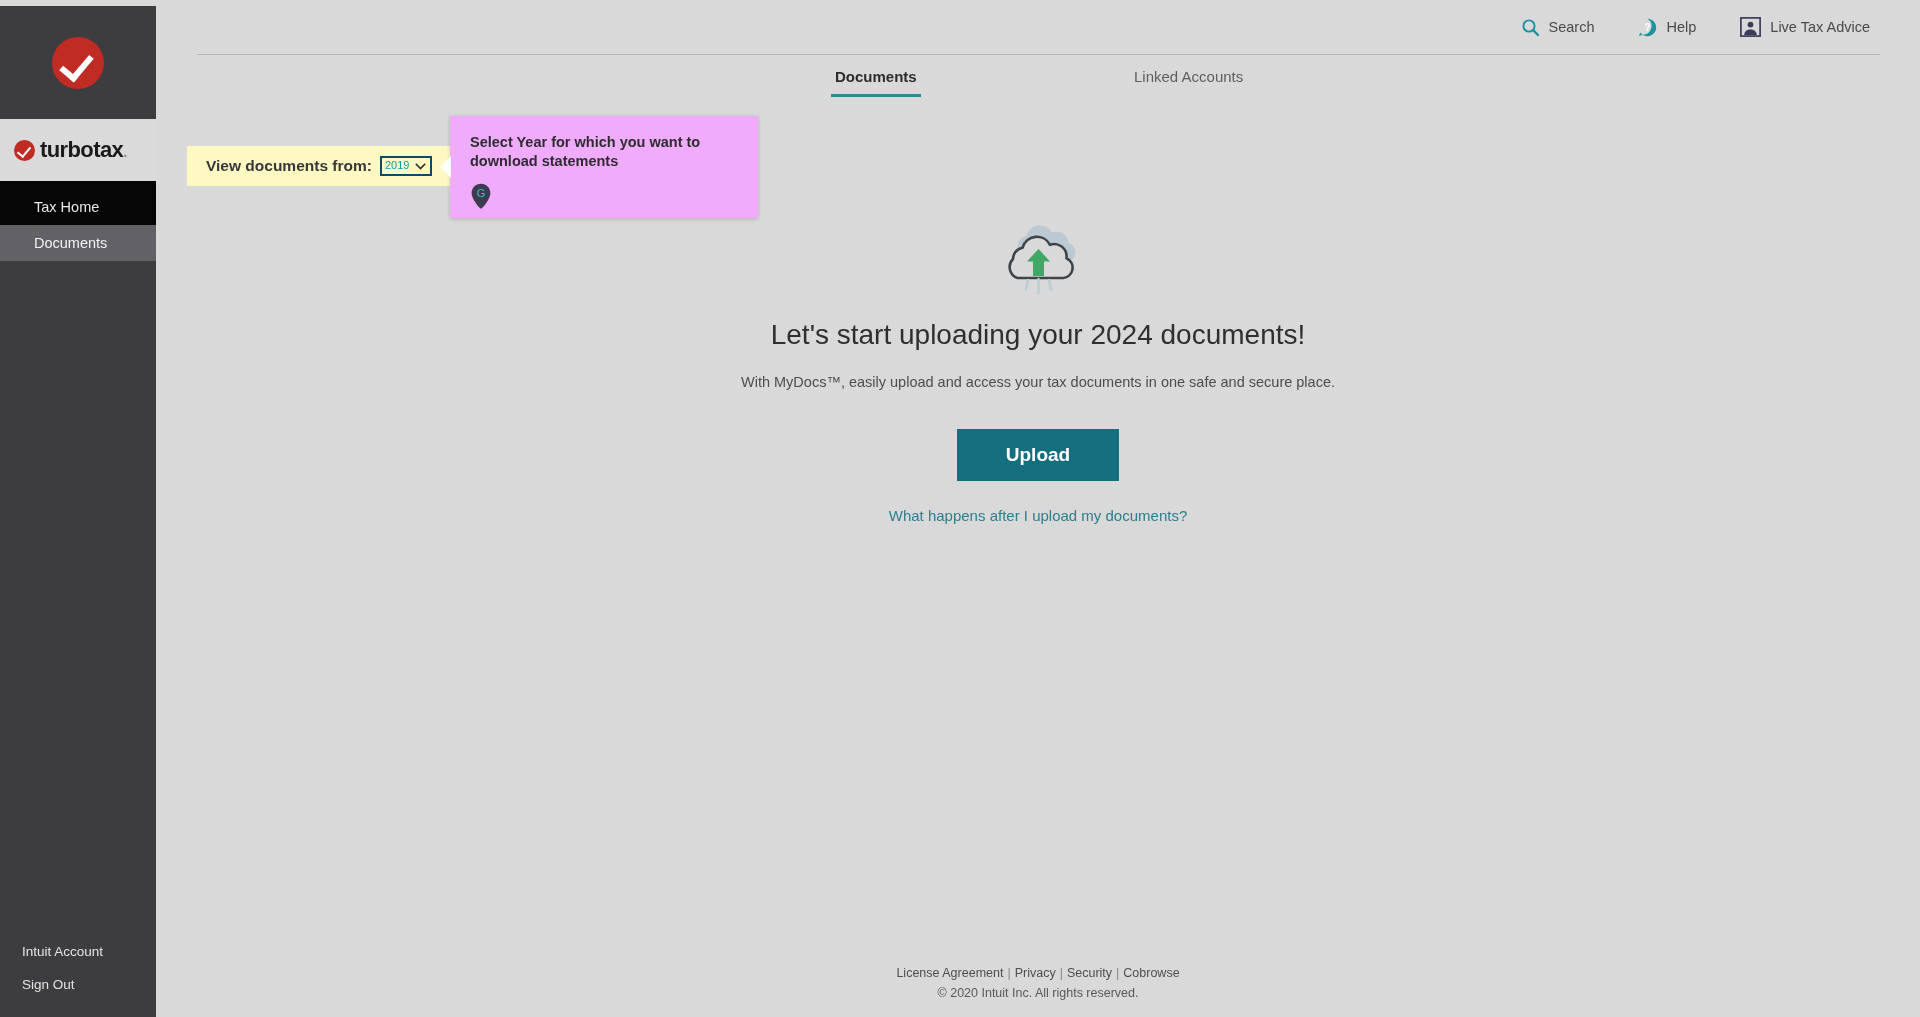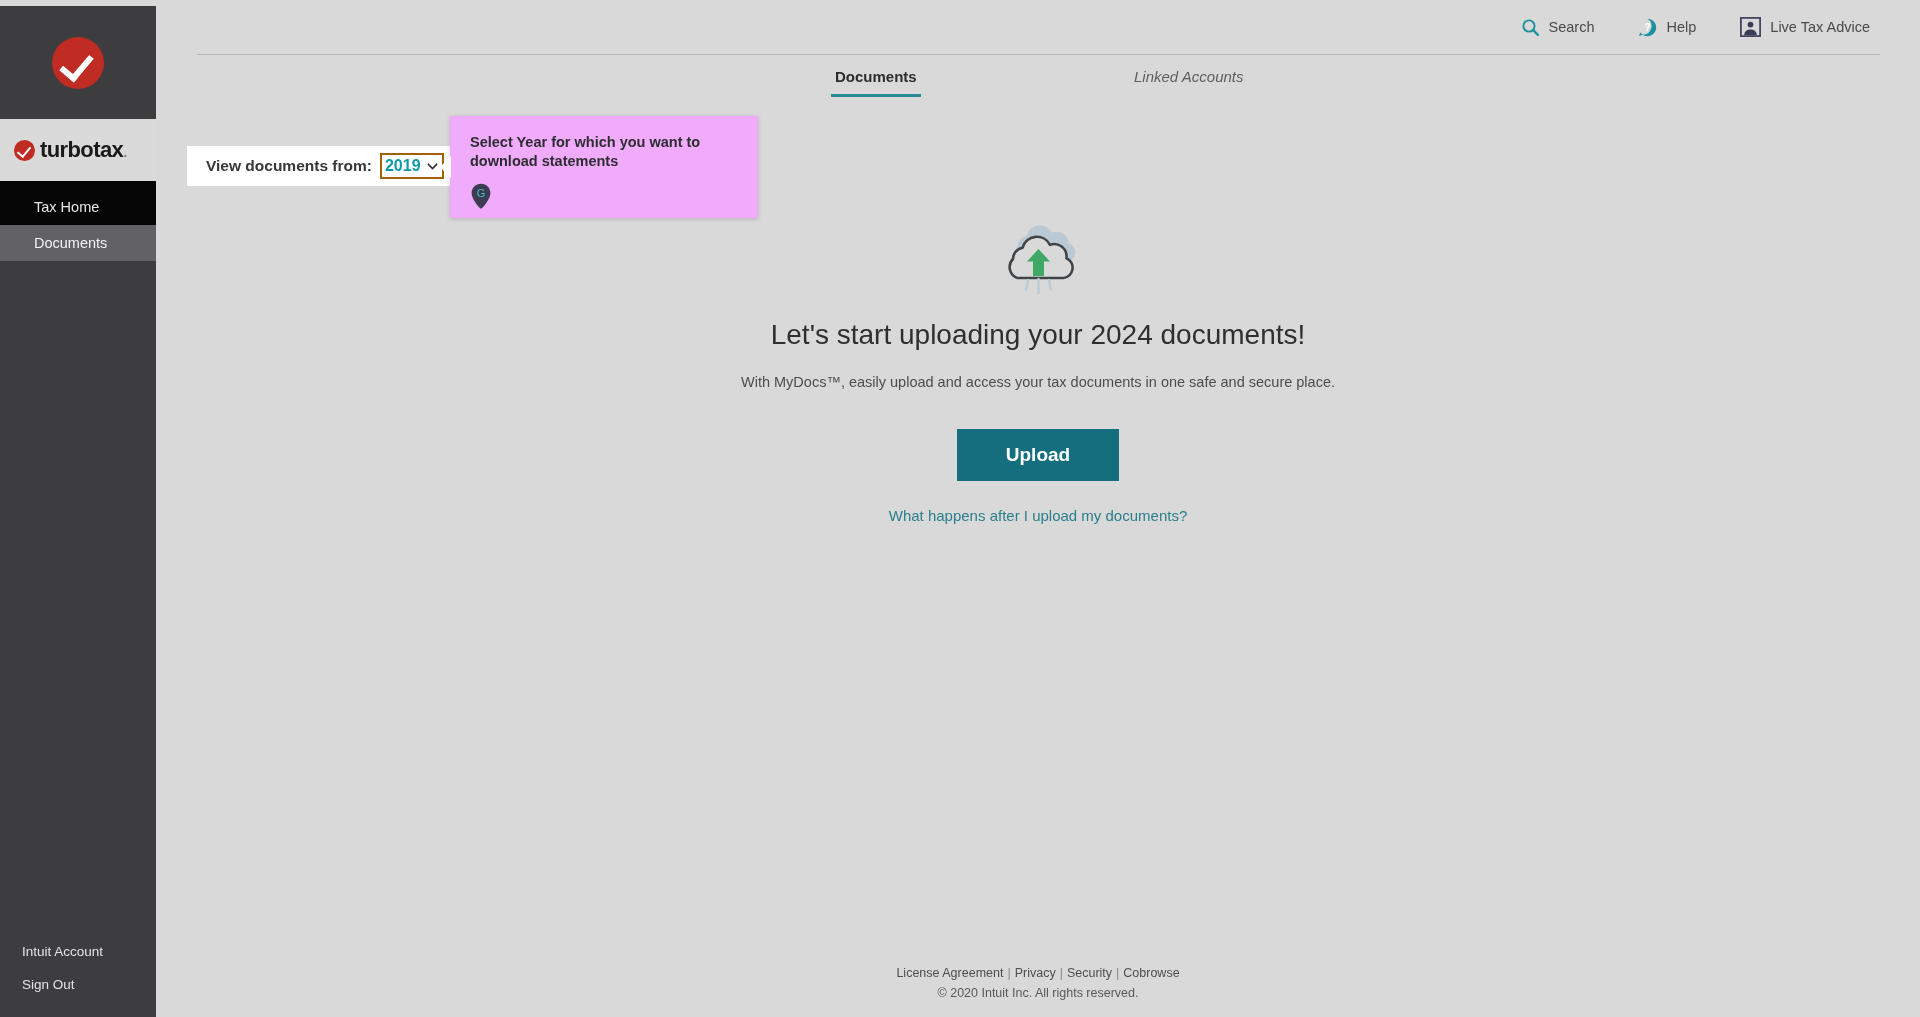--- a/index.html
+++ b/index.html
@@ -172,56 +172,56 @@
   .tab {
     position: absolute;
     top: 0;
     font-size: 15px;
     color: #3f3f42;
     cursor: pointer;
     padding-bottom: 12px;
     white-space: nowrap;
   }
   .tab#tab-documents { left: 679px; font-weight: bold; color: #2c2c2e; }
-  .tab#tab-linked { left: 978px; color: #5e5e61; font-style: italic; }
+  .tab#tab-linked { left: 978px; color: #5e5e61; }
   .tab.active::after {
     content: "";
     position: absolute;
     left: -4px; right: -4px;
     bottom: 0;
     height: 3px;
     background: #2a8a96;
   }
 
   
   .year-row {
     position: absolute;
     left: 187px;
     top: 146px;
     width: 263px;
     height: 40px;
-    background: #ffffff;
+    background: #fef9c3;
     display: flex;
     align-items: center;
     padding-left: 19px;
   }
   .year-label {
     font-size: 15.5px;
     font-weight: bold;
     color: #37373a;
     white-space: nowrap;
   }
   .year-select {
     margin-left: 8px;
-    border: 2px solid #a16207;
+    border: 2px solid #0c4a6e;
     background: transparent;
     color: #0f9aa8;
     font-family: "Liberation Sans", sans-serif;
-    font-size: 16px;
-    font-weight: bold;
+    font-size: 11px;
+    font-weight: normal;
     padding: 1px 4px 1px 3px;
     display: flex;
     align-items: center;
     gap: 6px;
     cursor: pointer;
     line-height: 1.25;
   }
   .chev {
     display: block;
     width: 11px; height: 7px;

